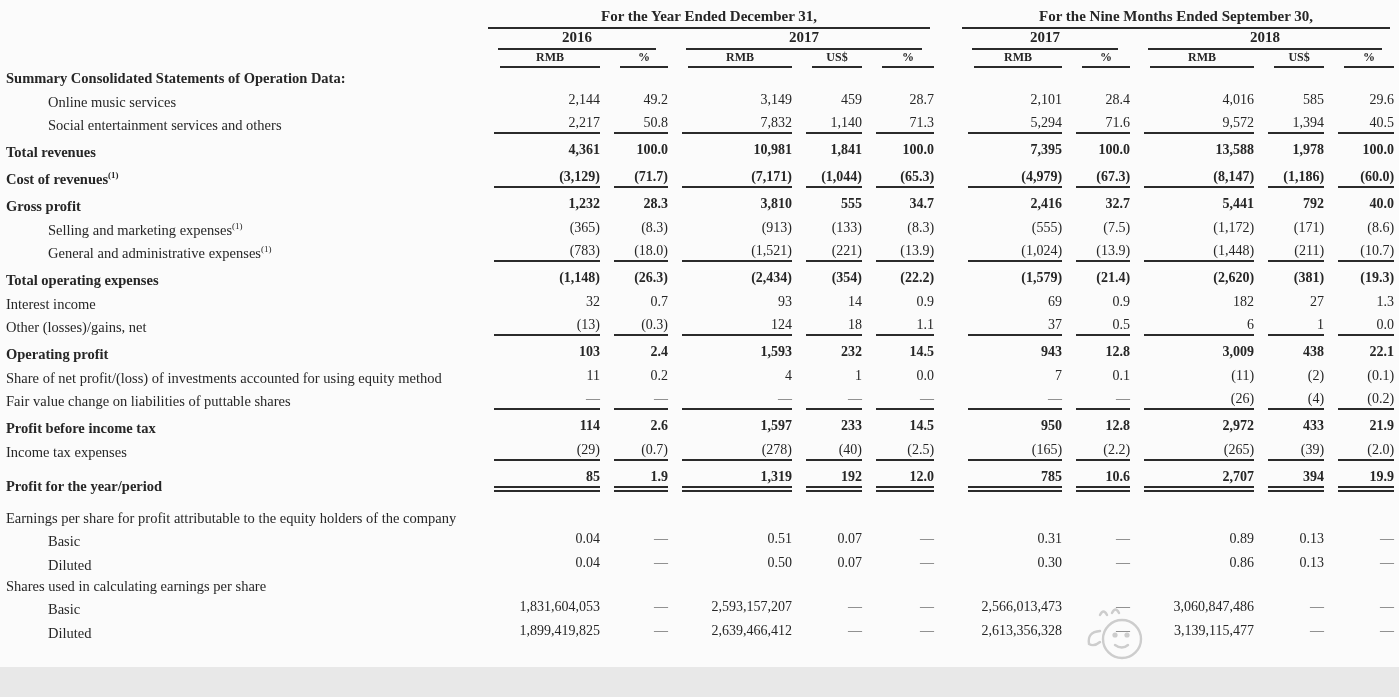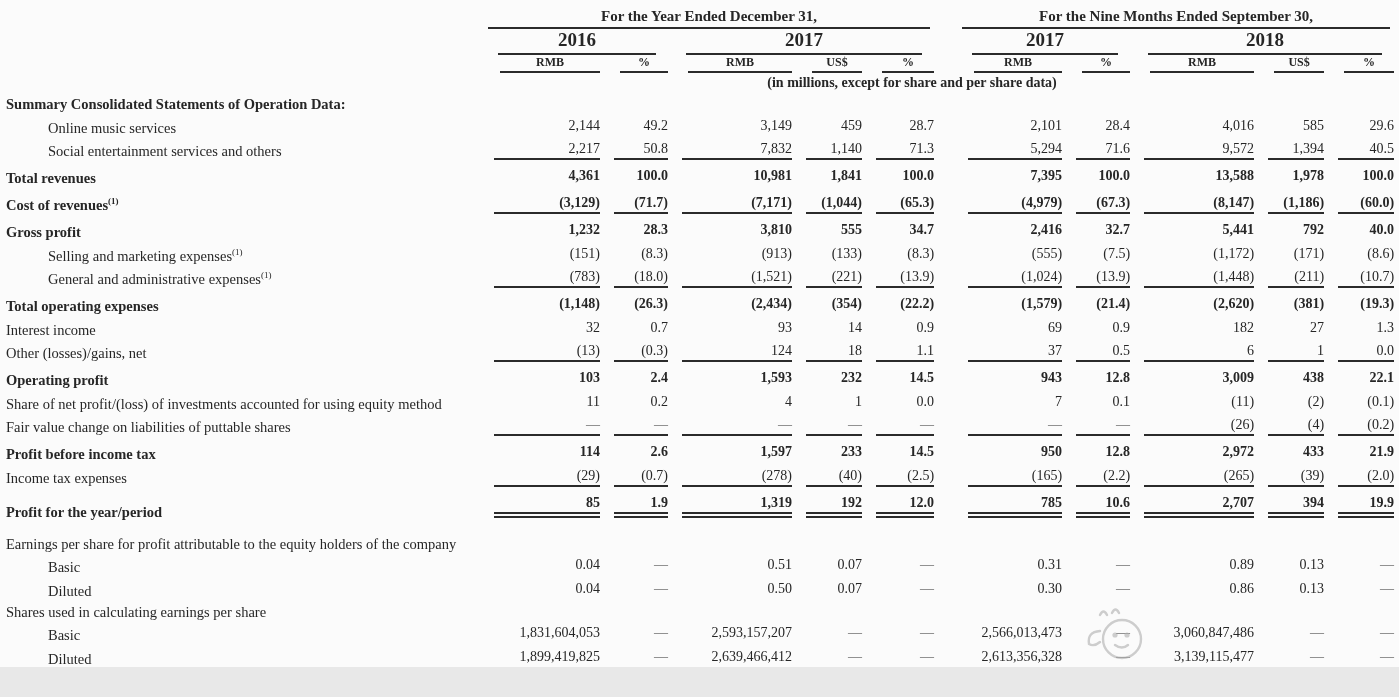--- a/index.html
+++ b/index.html
@@ -17,21 +17,21 @@
     background:var(--bg);
     color:var(--ink);
     overflow:hidden;
     padding:8px 3px 0 4px;
   }
   table{border-collapse:collapse;table-layout:fixed;width:1392px;}
   td,th{padding:2px 2px 2px 0;vertical-align:bottom;font-weight:normal;}
   
   .gh{text-align:center;font-weight:bold;font-size:15px;padding:0;}
   .ghw{border-bottom:2px solid var(--rule);margin:0 6px;padding-bottom:2px;white-space:nowrap;}
-  .yh{text-align:center;font-weight:bold;font-size:19px;padding:0;}
+  .yh{text-align:center;font-weight:bold;font-size:15px;padding:0;}
   .yw{border-bottom:2px solid var(--rule);margin:0 14px 0 16px;padding-bottom:2px;}
   .clh{text-align:center;font-weight:bold;font-size:12px;padding:0;}
   .cl{border-bottom:2px solid var(--rule);margin:0 2px 0 18px;padding-bottom:1px;}
   .note{font-weight:bold;font-size:14px;text-align:center;padding-top:2px;padding-bottom:3px;transform:translateX(-26px);}
   
   td.lbl{font-size:14.5px;line-height:17px;padding-right:6px;}
   td.lbl.b{font-weight:bold;}
   .ind1{padding-left:44px;font-family:Liberation Serif, serif;}
   .ind0{padding-left:2px;}
   .hang{padding-left:26px;text-indent:-24px;}
@@ -137,24 +137,20 @@
         <th class="clh">
             <div class="cl">RMB</div>
           </th>
         <th class="clh">
             <div class="cl">US$</div>
           </th>
         <th class="clh">
             <div class="cl">%</div>
           </th>
       </tr>
-      <tr>
-        <td></td>
-        <td class="note" colspan="11">(in millions, except for share and per share data)</td>
-      </tr>
     </thead>
     <tbody>
         <tr>
           <td class="lbl ind0 b">Summary Consolidated Statements of Operation Data:</td>
           <td colspan="11"></td>
         </tr>
         <tr>
           <td class="lbl ind1">Online music services</td>
           <td class="num">
             <div class="cw">
@@ -421,21 +417,21 @@
           <td class="num">
             <div class="cw b">
               <span>40.0</span>
             </div>
           </td>
         </tr>
         <tr>
           <td class="lbl ind1">Selling and marketing expenses<sup>(1)</sup></td>
           <td class="num">
             <div class="cw">
-              <span>(151)</span>
+              <span>(365)</span>
             </div>
           </td>
           <td class="num">
             <div class="cw">
               <span>(8.3)</span>
             </div>
           </td>
           <td class="num">
             <div class="cw">
               <span>(913)</span>

